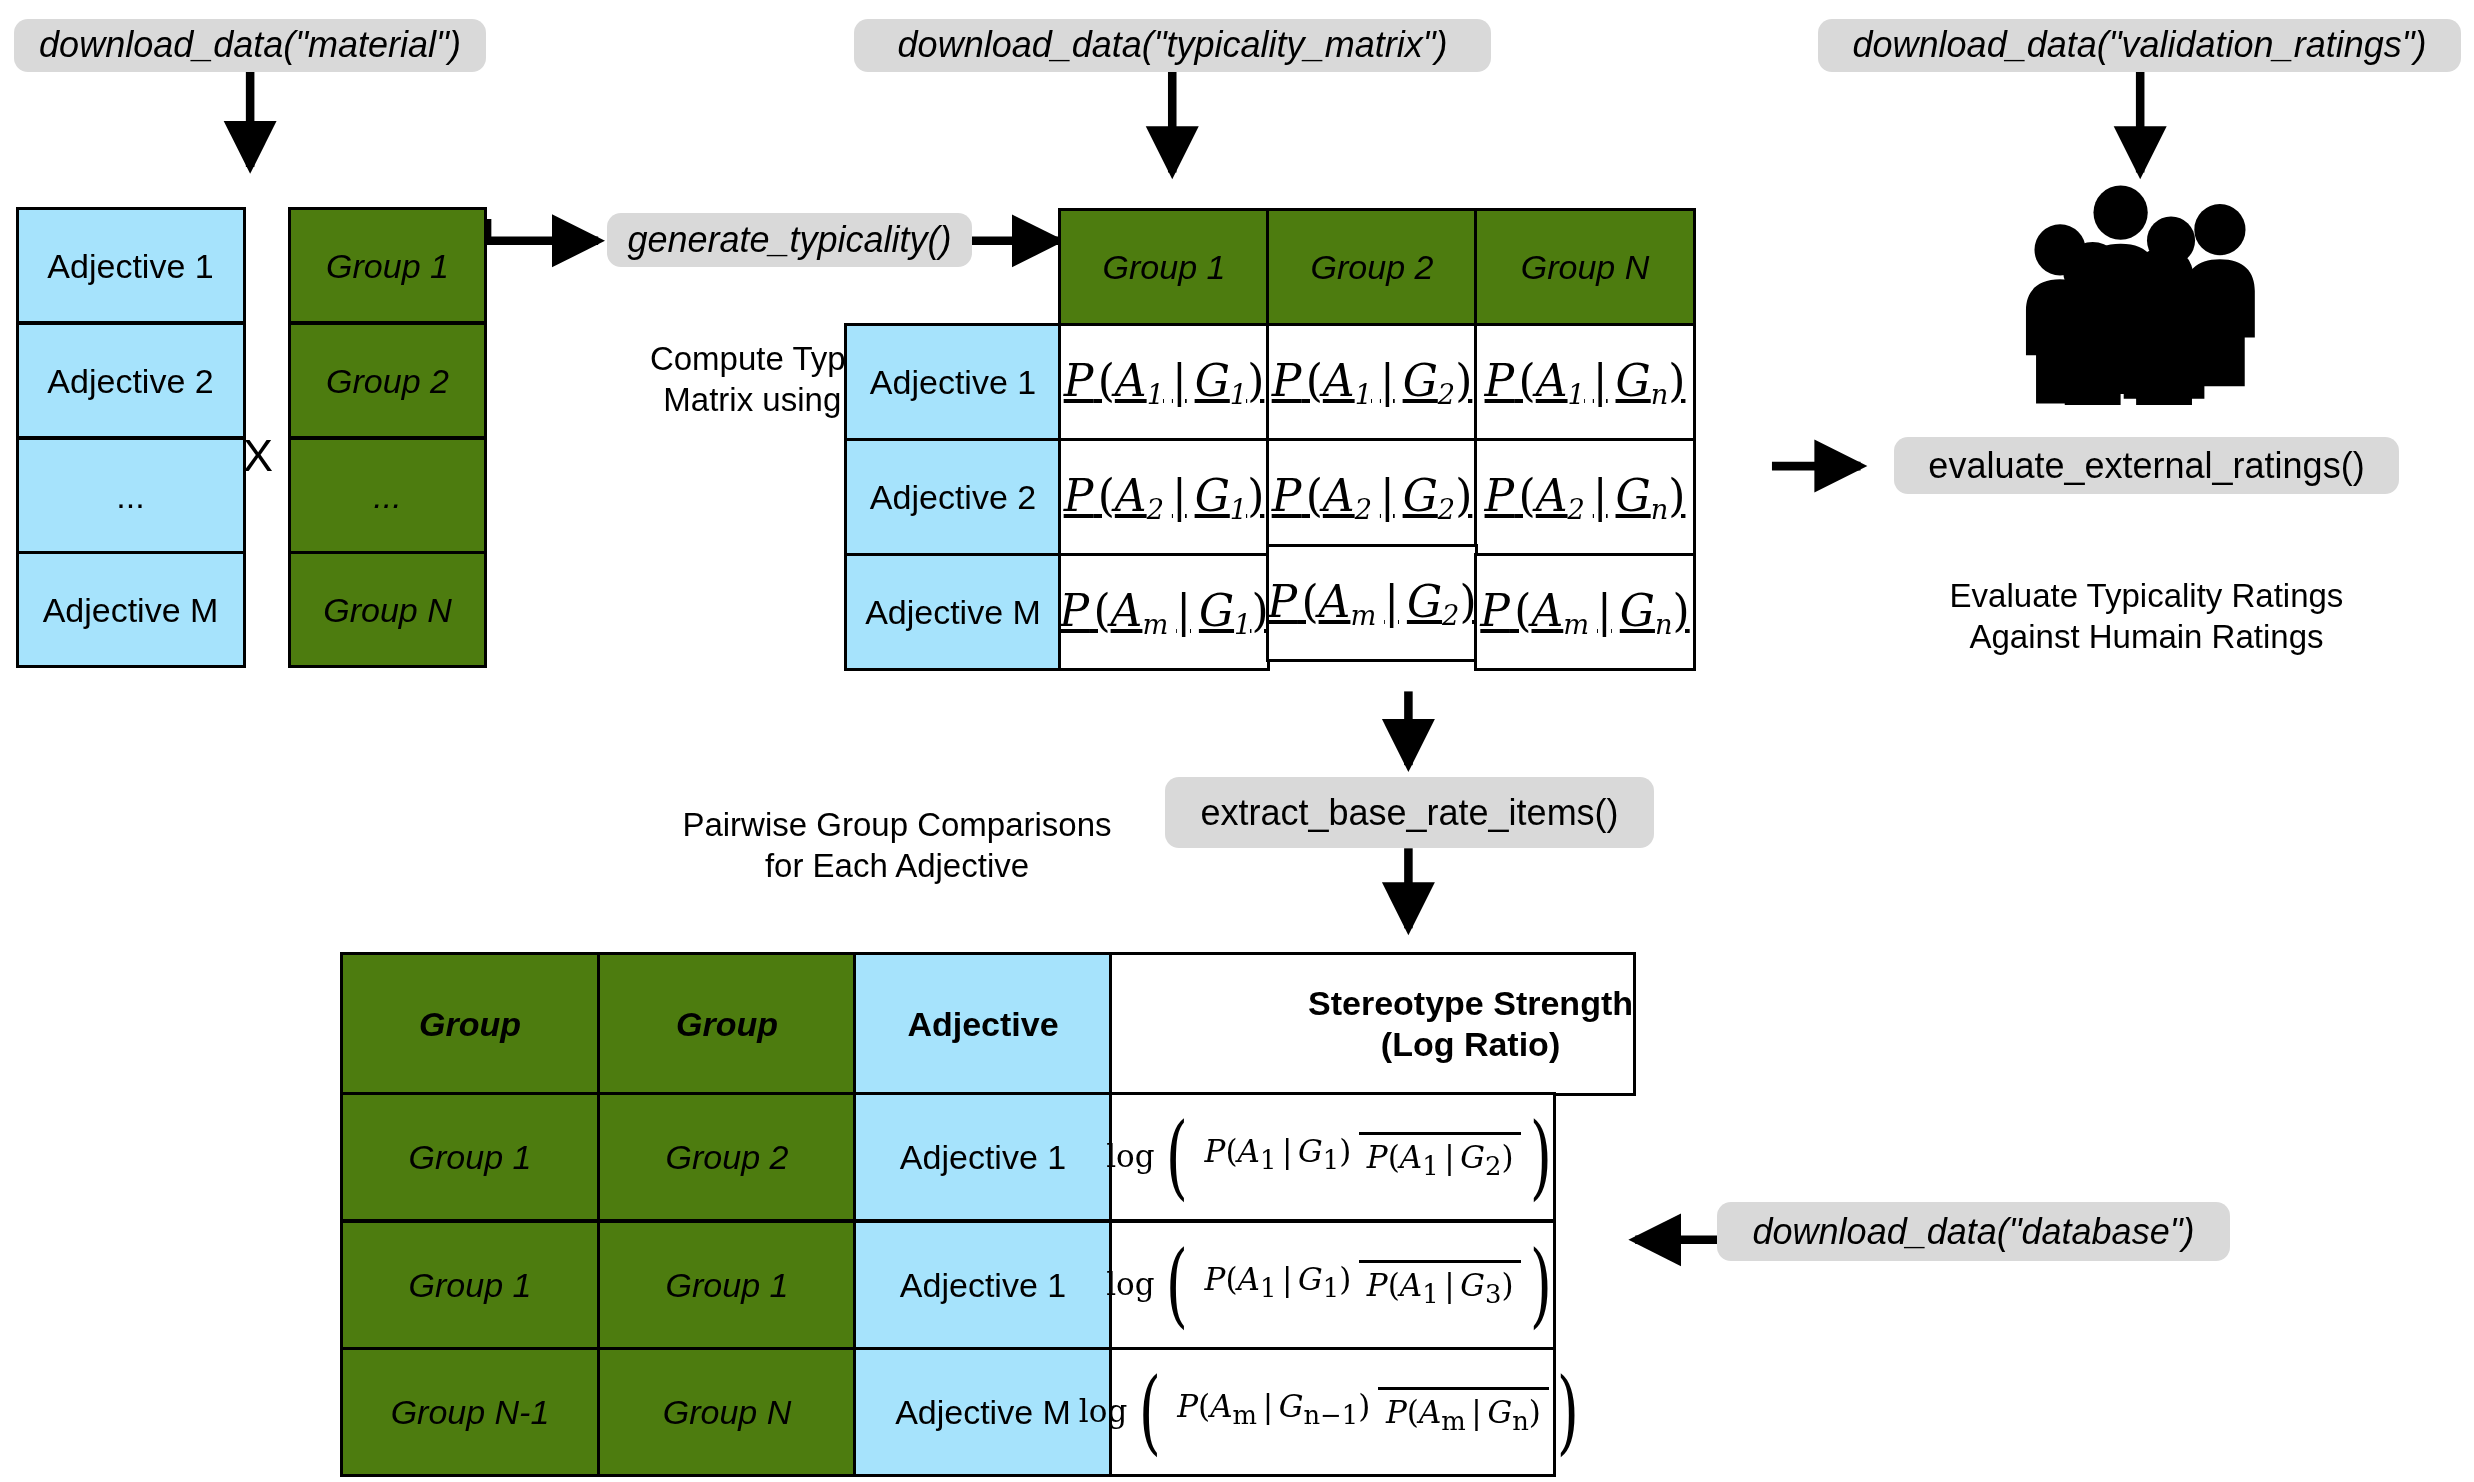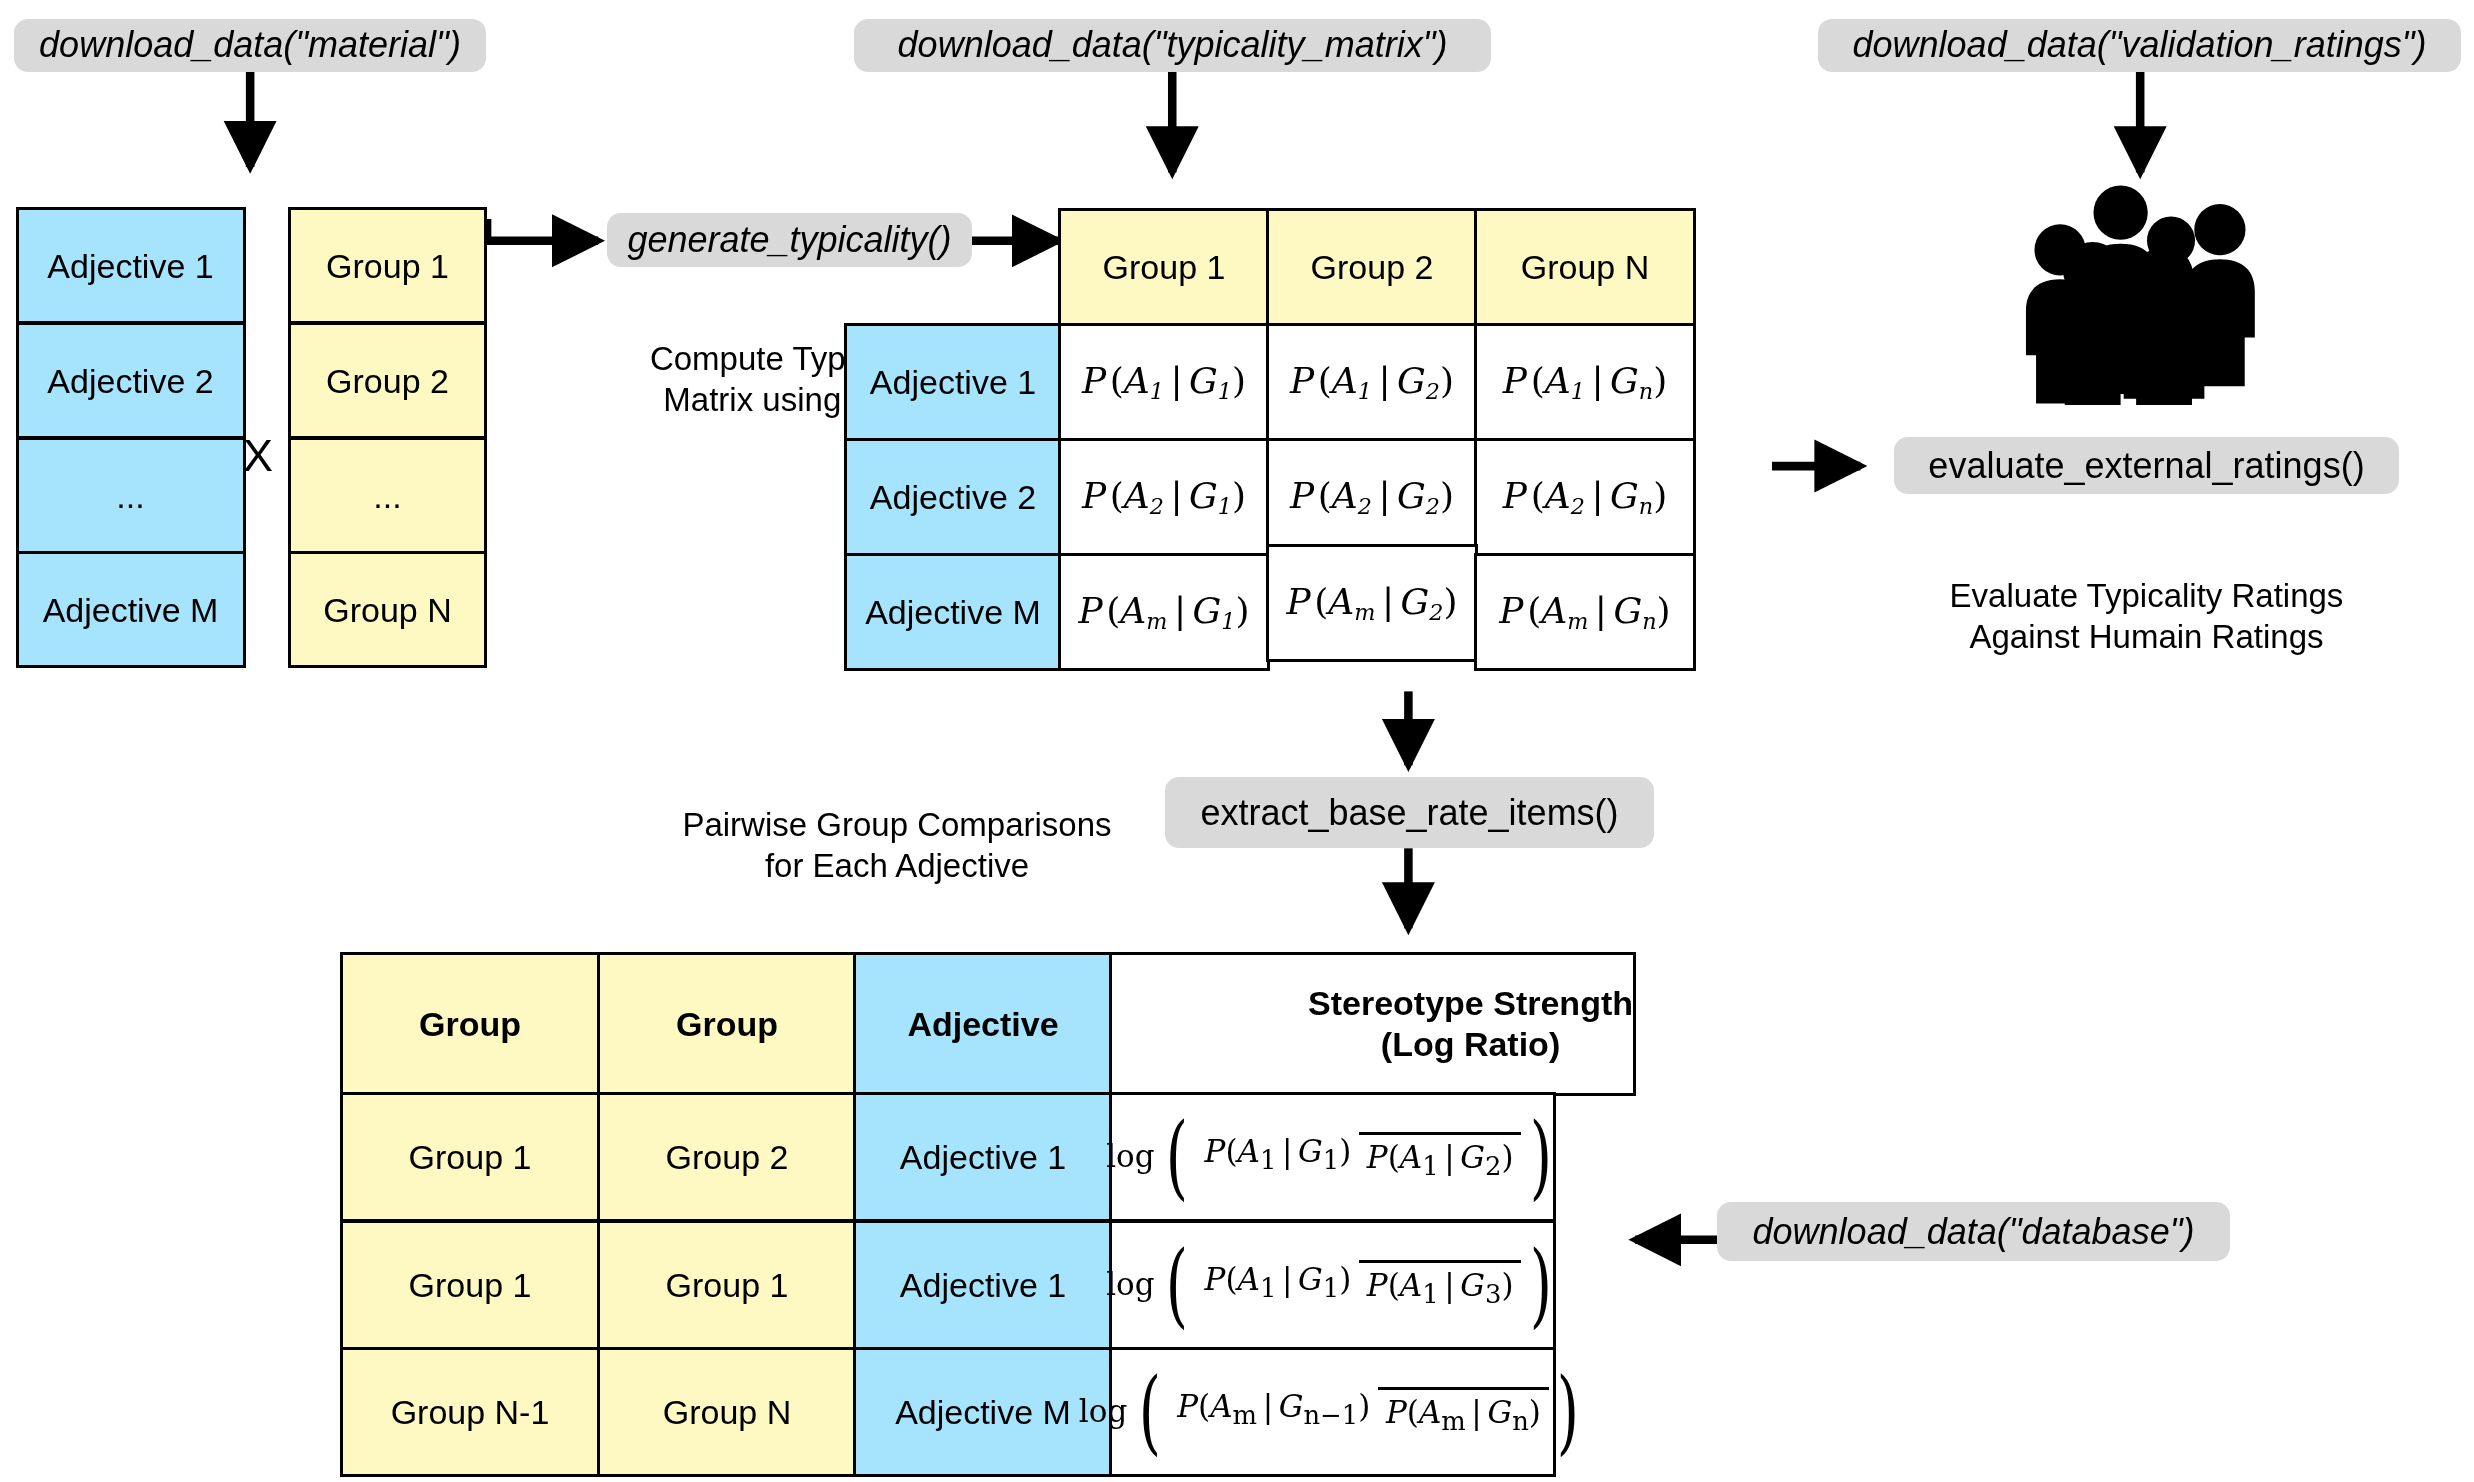--- a/index.html
+++ b/index.html
@@ -52,21 +52,21 @@
     position: absolute;
     box-sizing: border-box;
     border: 3.9px solid #000000;
     display: flex;
     align-items: center;
     justify-content: center;
     font-size: 34px;
     line-height: 1;
   }
   .blue { background: #a6e3fc; }
-  .tan  { background: #fef9c3; }
+  .tan  { background: #4d7c0f; font-style: italic; }
   .white{ background: #ffffff; }
 
   .times-x {
     position: absolute;
     font-size: 45px;
     font-weight: 400;
     line-height: 1;
   }
 
   
@@ -74,22 +74,23 @@
     position: absolute;
     box-sizing: border-box;
     border: 3.9px solid #000000;
     display: flex;
     align-items: center;
     justify-content: center;
     font-size: 34px;
   }
   .math {
     font-family: "DejaVu Serif", "Liberation Serif", serif;
-    font-size: 36px;
+    font-size: 44px;
     white-space: nowrap;
+    text-decoration: underline;
   }
   .math i { font-style: italic; }
   .math sub {
     font-size: 0.62em;
     vertical-align: -0.28em;
     font-style: italic;
   }
   .mid { padding: 0 0.18em; }
 
   

